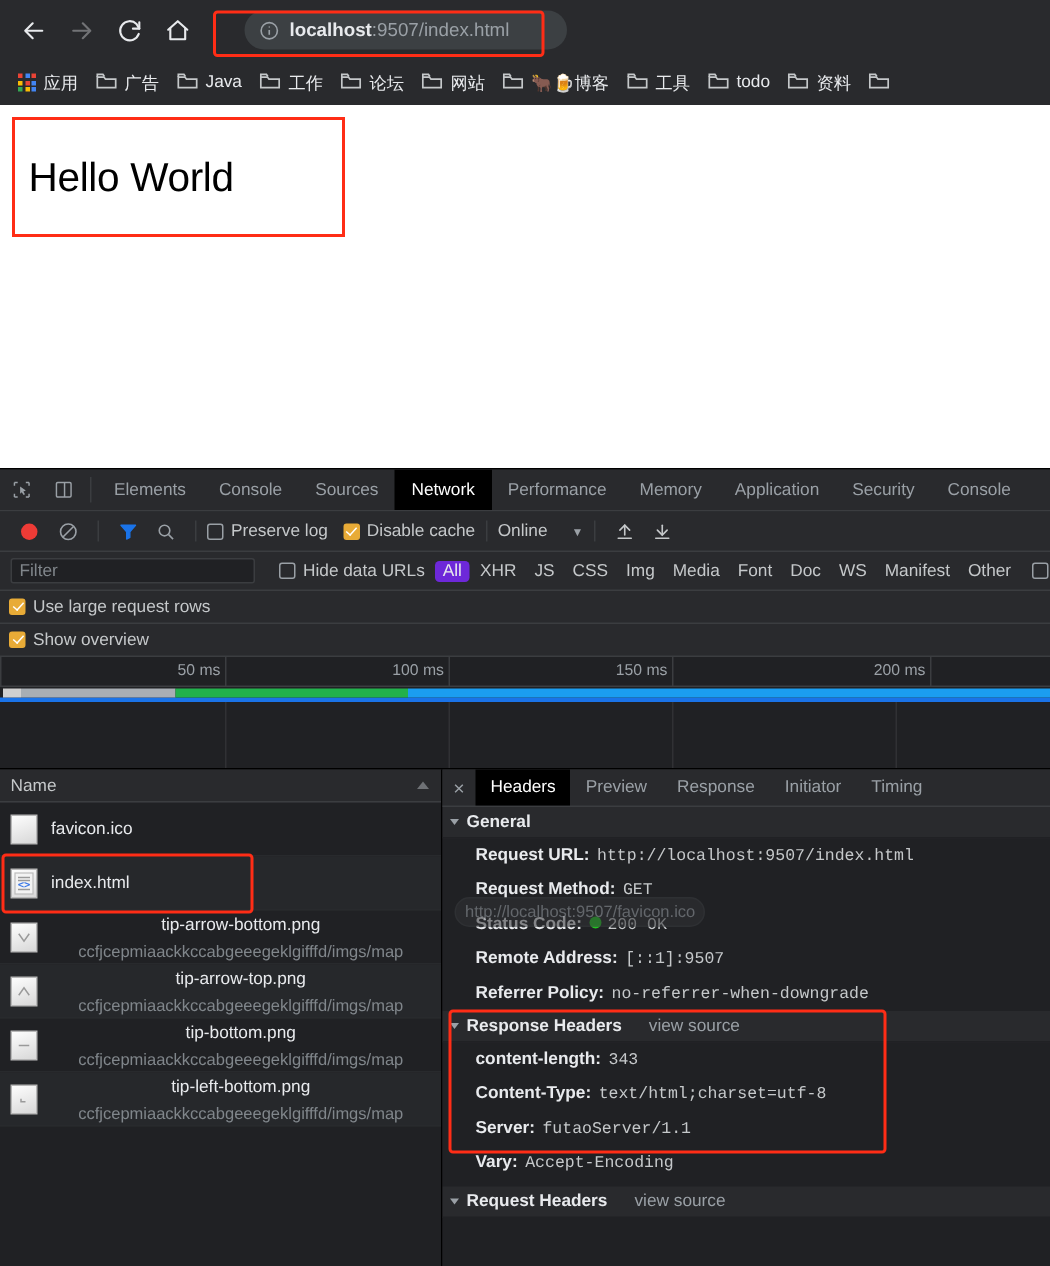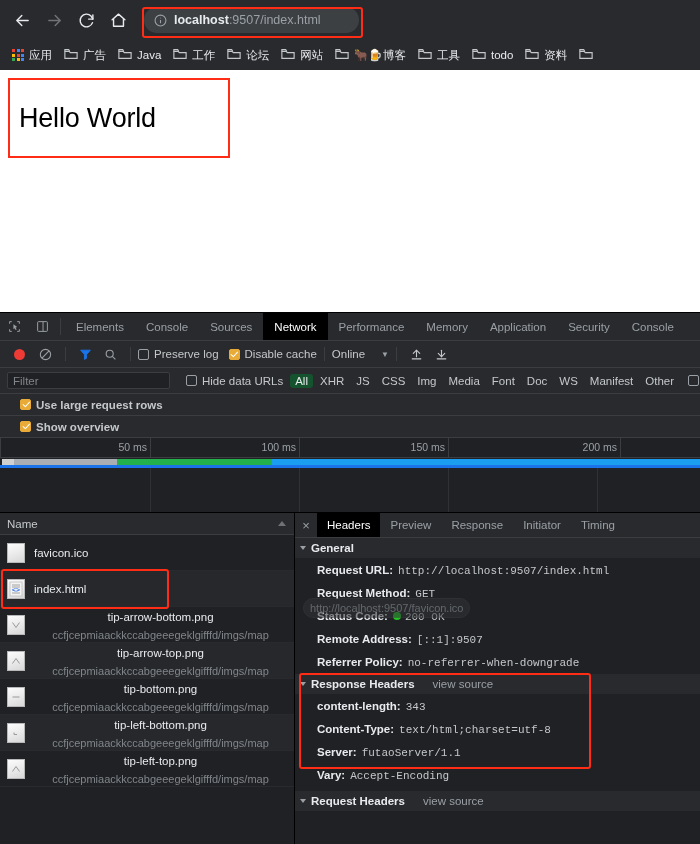--- a/index.html
+++ b/index.html
@@ -18,21 +18,21 @@
     padding: 0 8px; background: #292a2d;
   }
   .nav-btn {
     width: 28px; height: 28px; margin-right: 4px;
     display: flex; align-items: center; justify-content: center;
     border-radius: 50%;
   }
   .nav-btn svg { display: block; }
   .nav-btn.disabled { opacity: 0.38; }
 
-  #omnibox-wrap { position: relative; flex: 1; margin-left: 8px; margin-right: 10px; }
+  #omnibox-wrap { position: relative; flex: 1; margin-left: 8px; margin-right: 10px; padding-left: 19px; }
   #omnibox {
     height: 26px; background: #3c4043; border-radius: 13px;
     display: flex; align-items: center; padding: 0 10px;
     max-width: 215px;
   }
   #site-info-icon { flex: 0 0 auto; margin-right: 7px; display:flex; }
   #omnibox-text {
     font-size: 12.5px; color: #9aa0a6; white-space: nowrap;
     overflow: hidden; text-overflow: ellipsis;
   }
@@ -125,25 +125,25 @@
     width: 163px; height: 17px; background: #202124;
     border: 1px solid #3b3d40; border-radius: 2px;
     font-size: 11.5px; color: #80868b; padding: 0 5px; line-height: 15px;
     font-family: "Liberation Sans", sans-serif;
   }
   #filter-input::placeholder { color: #80868b; }
   .type-pill {
     font-size: 11.5px; color: #c5c8ca; padding: 1px 5px;
     border-radius: 3px; margin: 0 1px; white-space: nowrap; flex:0 0 auto;
   }
-  .type-pill.active { background: #14532d; color: #e8eaed; text-align: right; }
+  .type-pill.active { background: #6d28d9; color: #e8eaed; text-align: right; }
 
   .opt-row {
-    height: 22px; display: flex; align-items: center; padding: 0 20px;
-    background: #292a2d; border-bottom: 1px solid #3b3d40; flex: 0 0 auto; font-weight: bold;
+    height: 22px; display: flex; align-items: center; padding: 0 6px;
+    background: #292a2d; border-bottom: 1px solid #3b3d40; flex: 0 0 auto;
   }
 
   
   #overview { height: 75px; background: #202124; position: relative; flex: 0 0 auto;
     border-bottom: 1px solid #000;}
   #ov-ruler { height: 20px; position: relative; border-bottom: 1px solid #3b3d40;}
   .ov-tick {
     position: absolute; top: 0; height: 20px;
     border-left: 1px solid #3b3d40;
   }
@@ -589,31 +589,20 @@
             <svg width="12" height="12" viewBox="0 0 12 12">
                 <path d="M4 5.5v2h3" fill="none" stroke="#9a9a9a" stroke-width="1"></path>
               </svg>
           </span>
           <span class="req-text">
             <span class="req-name">tip-left-bottom.png</span>
             <span class="req-sub">ccfjcepmiaackkccabgeeegeklgifffd/imgs/map</span>
           </span>
         </div>
 
-        <div class="req-row">
-          <span class="req-icon">
-            <svg width="12" height="12" viewBox="0 0 12 12">
-                <polyline points="2.5,8.5 6,3.5 9.5,8.5" fill="none" stroke="#9a9a9a" stroke-width="1"></polyline>
-              </svg>
-          </span>
-          <span class="req-text">
-            <span class="req-name">tip-left-top.png</span>
-            <span class="req-sub">ccfjcepmiaackkccabgeeegeklgifffd/imgs/map</span>
-          </span>
-        </div>
 
       </div>
     </div>
 
     <div id="detail-pane">
       <div id="detail-tabbar">
         <div id="detail-close">×</div>
         <div class="d-tab active">Headers</div>
         <div class="d-tab">Preview</div>
         <div class="d-tab">Response</div>

